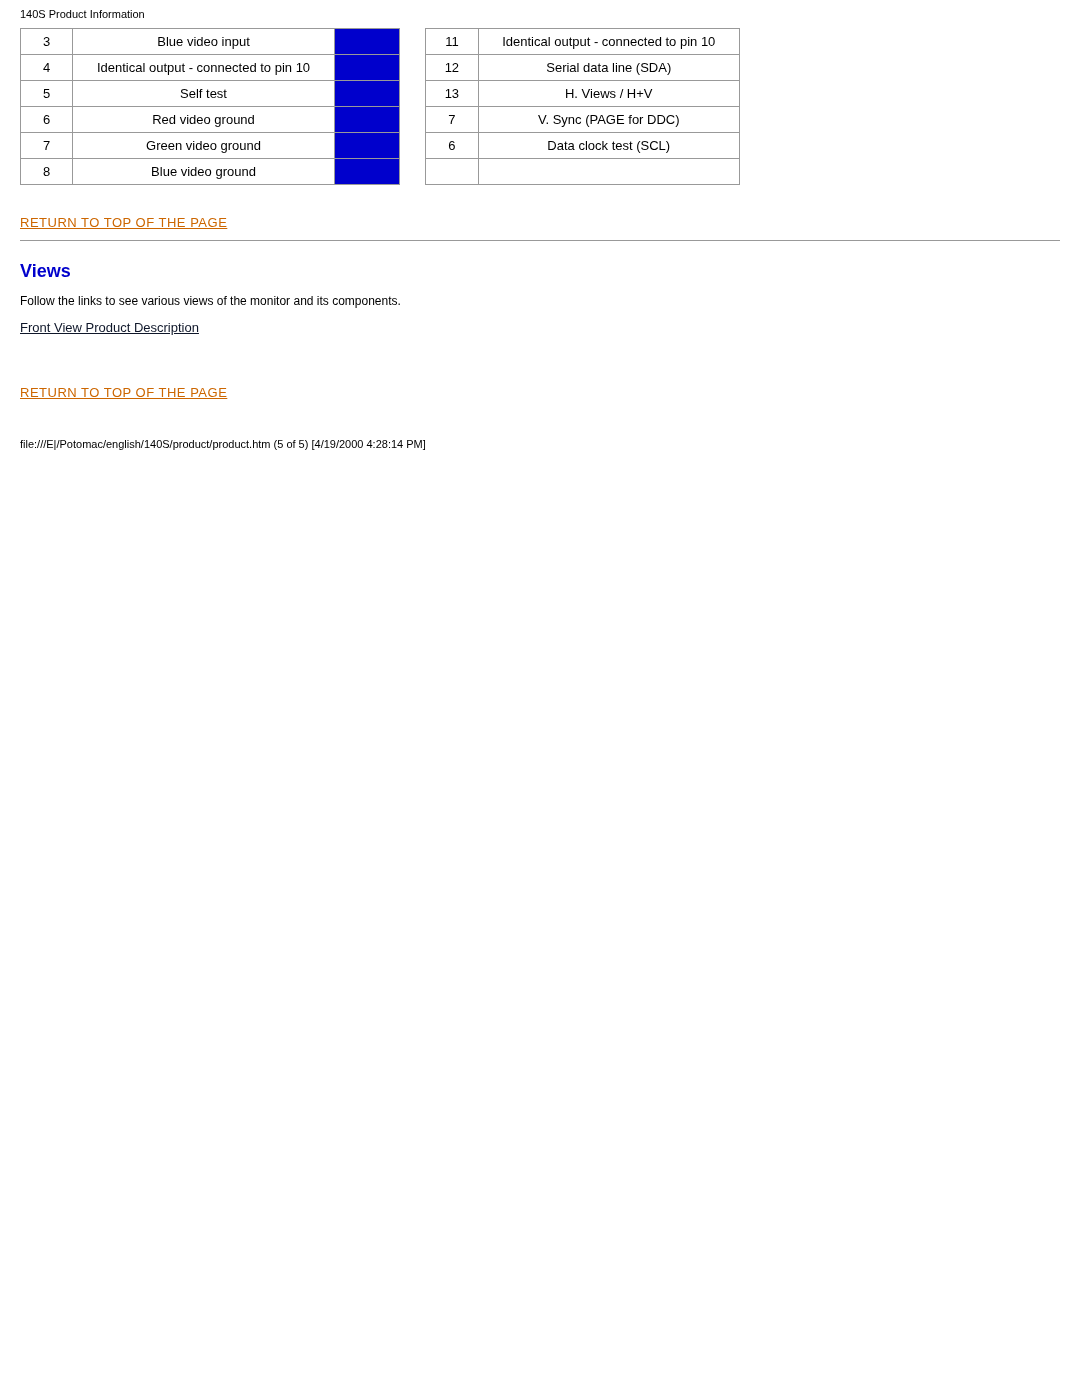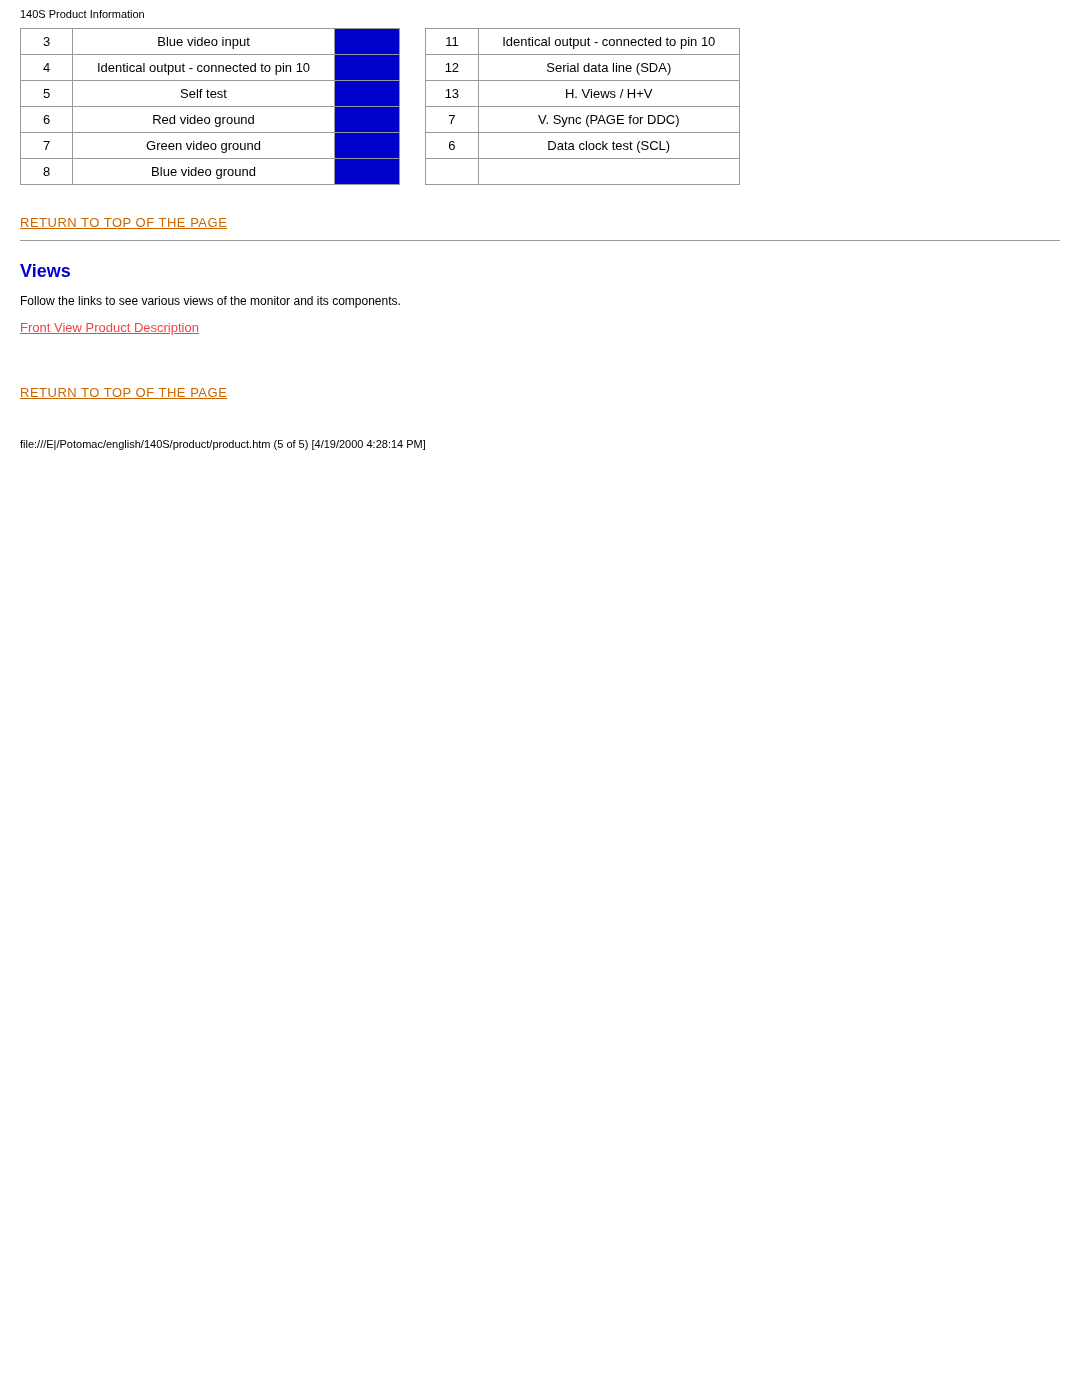--- a/index.html
+++ b/index.html
@@ -91,21 +91,21 @@
       font-weight: bold;
       margin-bottom: 12px;
     }
 
     .views-description {
       font-size: 12px;
       margin-bottom: 12px;
     }
 
     .front-view-link {
-      color: #ef4444;
+      color: #0f172a;
       text-decoration: underline;
       font-size: 13px;
     }
 
     .status-bar {
       position: absolute;
       bottom: 0;
       left: 20px;
       font-size: 11px;
       color: #000;

